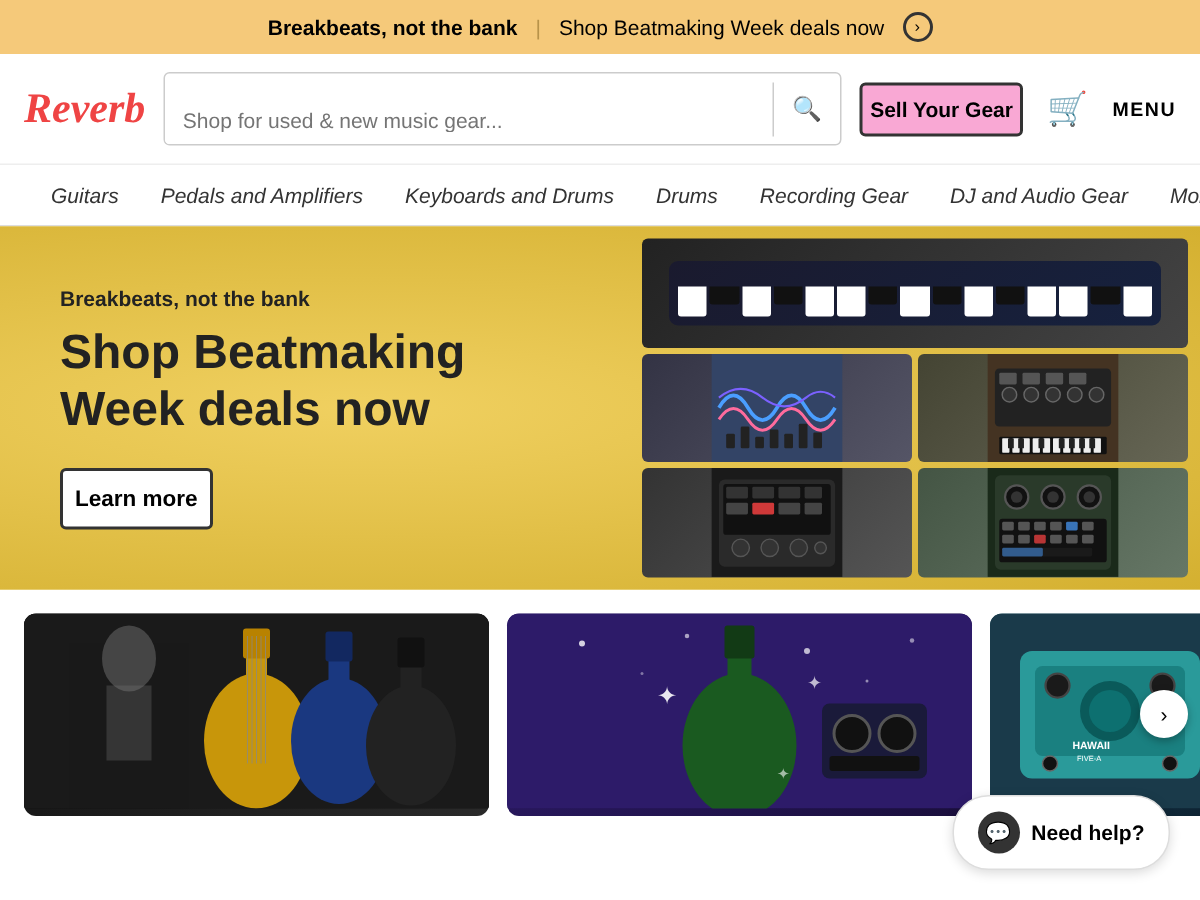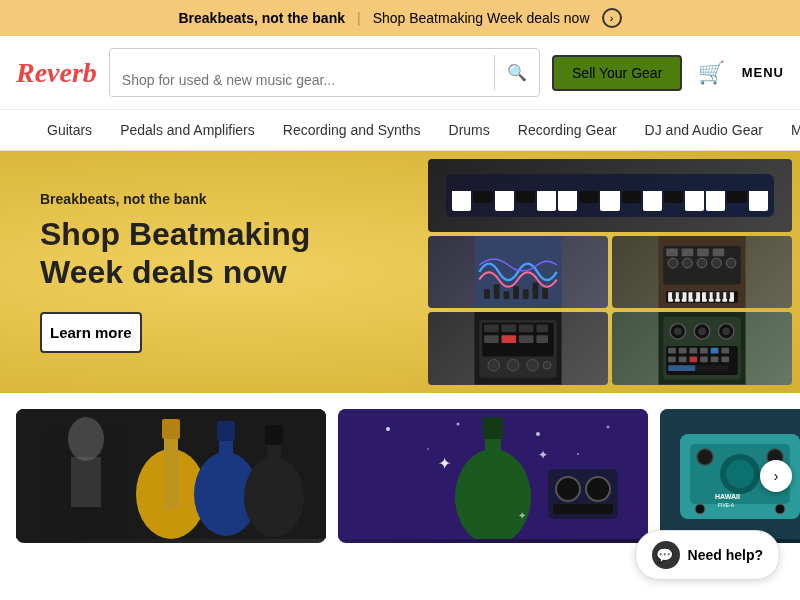--- a/index.html
+++ b/index.html
@@ -63,24 +63,24 @@
     .search-bar button {
       background: #fff;
       border: none;
       border-left: 1px solid #ccc;
       padding: 8px 12px;
       cursor: pointer;
       font-size: 16px;
     }
     .sell-btn {
       border: 2px solid #333;
-      background: #4d7c0f;
-      padding: 8px 18px;
-      font-size: 14px;
-      font-weight: 400;
+      background: #f9a8d4;
+      padding: 8px 5px;
+      font-size: 14px;
+      font-weight: 700;
       border-radius: 4px;
       cursor: pointer;
       white-space: nowrap;
     }
     .cart-icon {
       font-size: 22px;
       cursor: pointer;
       padding: 4px;
     }
     .menu-btn {
@@ -88,22 +88,23 @@
       font-weight: 700;
       cursor: pointer;
       letter-spacing: 1px;
     }
 
     
     .nav {
       display: flex;
       align-items: center;
       border-bottom: 1px solid #ddd;
-      padding: 0 33px;
+      padding: 0 20px;
       gap: 0;
+      font-style: italic;
     }
     .nav-item {
       padding: 12px 14px;
       font-size: 14px;
       color: #333;
       cursor: pointer;
       white-space: nowrap;
     }
 
     
@@ -304,21 +305,21 @@
     </button>
   </div>
   <button class="sell-btn">Sell Your Gear</button>
   <span class="cart-icon">🛒</span>
   <span class="menu-btn">MENU</span>
 </div>
 
 <nav class="nav">
   <span class="nav-item">Guitars</span>
   <span class="nav-item">Pedals and Amplifiers</span>
-  <span class="nav-item">Recording and Synths</span>
+  <span class="nav-item">Keyboards and Drums</span>
   <span class="nav-item">Drums</span>
   <span class="nav-item">Recording Gear</span>
   <span class="nav-item">DJ and Audio Gear</span>
   <span class="nav-item">More Categories</span>
 </nav>
 
 <div class="hero">
   <div class="hero-content">
     <div class="hero-subtitle">Breakbeats, not the bank</div>
     <div class="hero-title">Shop Beatmaking Week deals now</div>

